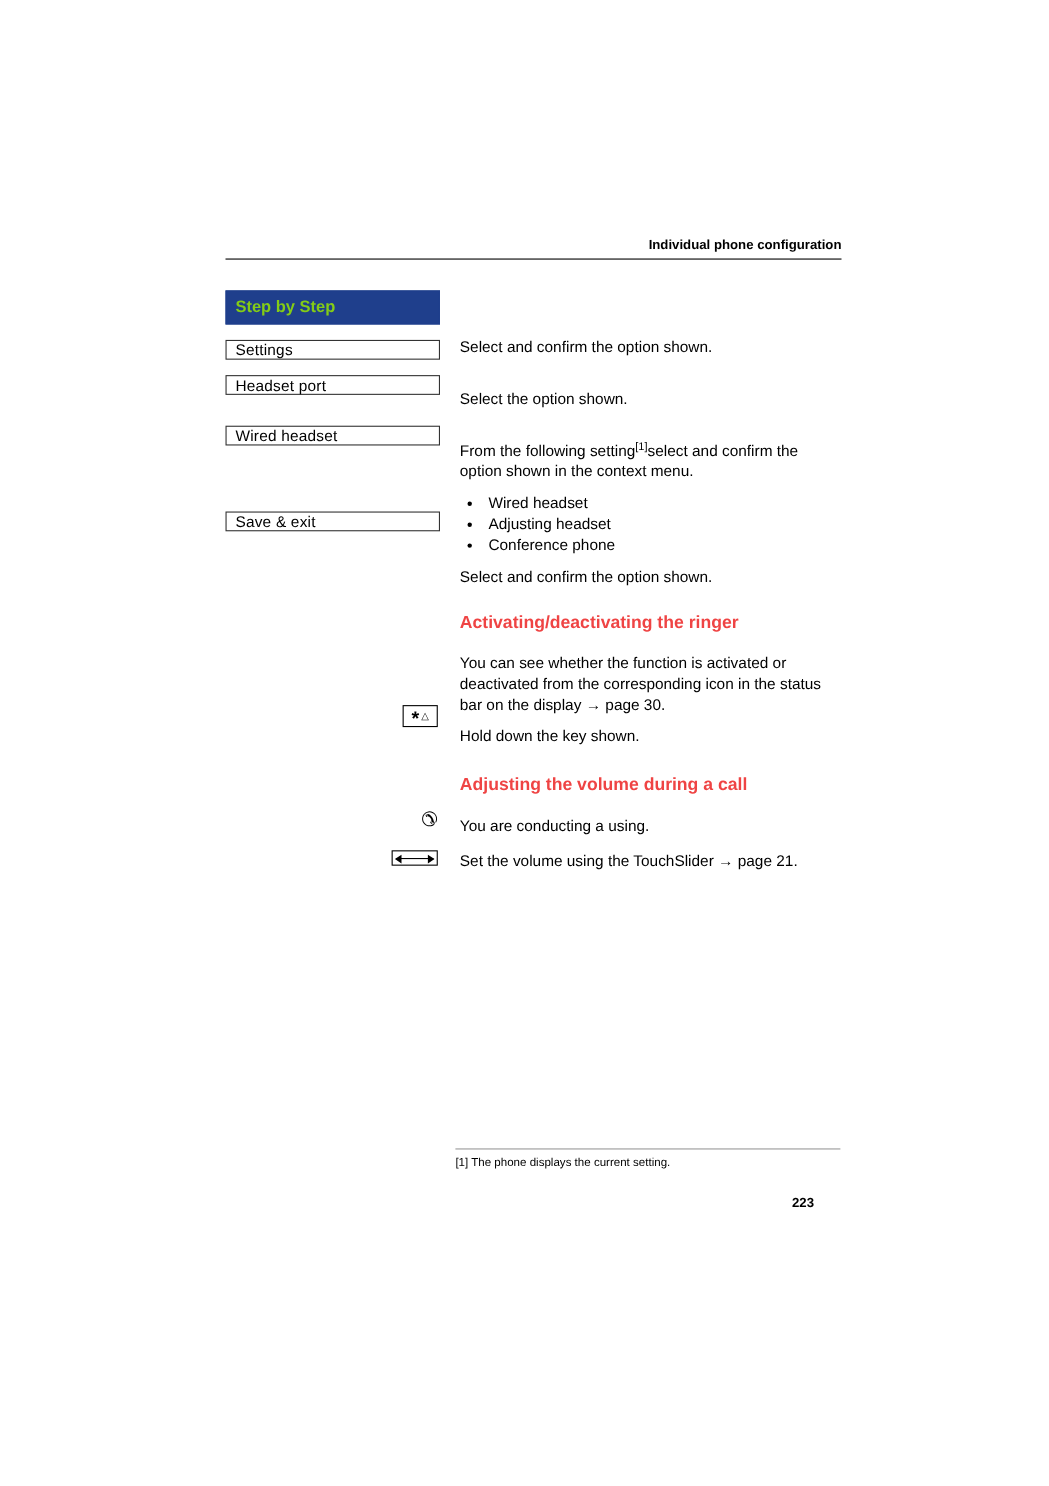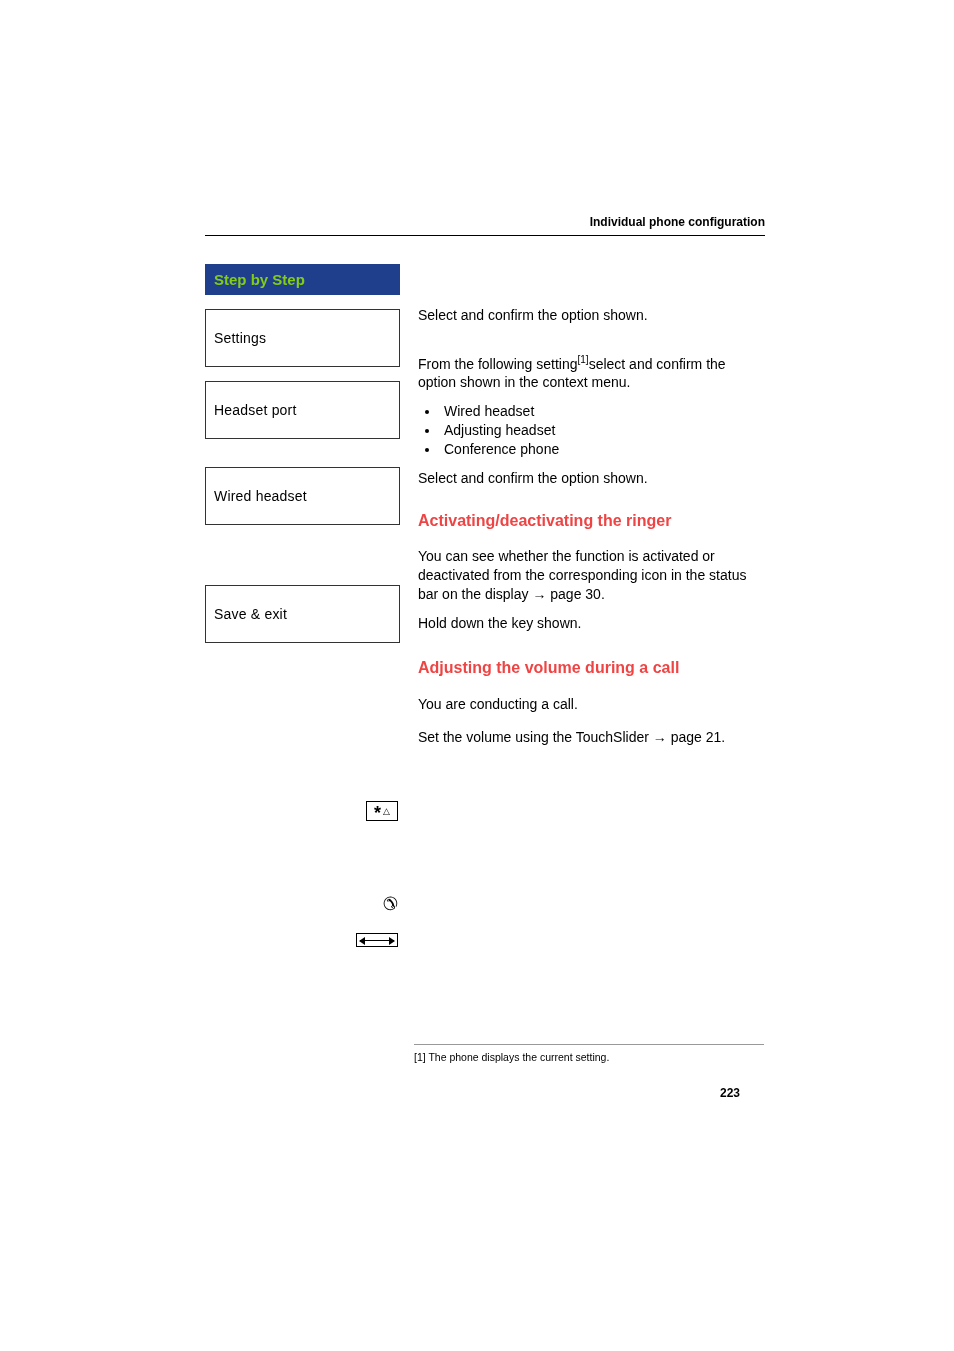--- a/index.html
+++ b/index.html
@@ -42,21 +42,21 @@
   .step-header {
     background: #1f3f8c;
     color: #84cc16;
     font-weight: bold;
     font-size: 15px;
     padding: 6px 8px;
     border: 1px solid #1f3f8c;
   }
   .menu-box {
     border: 1px solid #333;
-    padding: 20px 8px;
+    padding: 0 8px;
     font-size: 14px;
     background: #fff;
     margin-top: 0;
     font-family: "Arial Narrow", Arial, sans-serif;
     letter-spacing: 0.2px;
   }
   .left-spacer-14 { height: 14px; }
   .left-spacer-28 { height: 28px; }
   .left-spacer-158 { height: 158px; }
   .icon-cell {
@@ -178,20 +178,21 @@
       <div class="icon-cell">
         <span class="slider-box">
           <span class="arrow-line"></span>
         </span>
       </div>
     </div>
 
     <div class="right">
       <div class="r-settings">Select and confirm the option shown.</div>
 
+      <div class="r-headset">Select the option shown.</div>
 
       <div class="r-wired">
         <span>From the following setting</span><span class="sup">[1]</span><span>select and confirm the option shown in the context menu.</span>
       </div>
       <ul class="opts">
         <li>Wired headset</li>
         <li>Adjusting headset</li>
         <li>Conference phone</li>
       </ul>
 
@@ -200,21 +201,21 @@
       <h3 class="section">Activating/deactivating the ringer</h3>
 
       <div class="r-ringerbody">
         <span>You can see whether the function is activated or deactivated from the corresponding icon in the status bar on the display </span><span class="arrow-char">→</span><span> page 30.</span>
       </div>
 
       <div class="r-holdkey">Hold down the key shown.</div>
 
       <h3 class="section">Adjusting the volume during a call</h3>
 
-      <div class="r-conduct">You are conducting a call.</div>
+      <div class="r-conduct">You are conducting a using.</div>
 
       <div>
         <span>Set the volume using the TouchSlider </span><span class="arrow-char">→</span><span> page 21.</span>
       </div>
     </div>
   </div>
 </div>
 
 <div class="footnote">[1] The phone displays the current setting.</div>
 <div class="pagenum">223</div>

